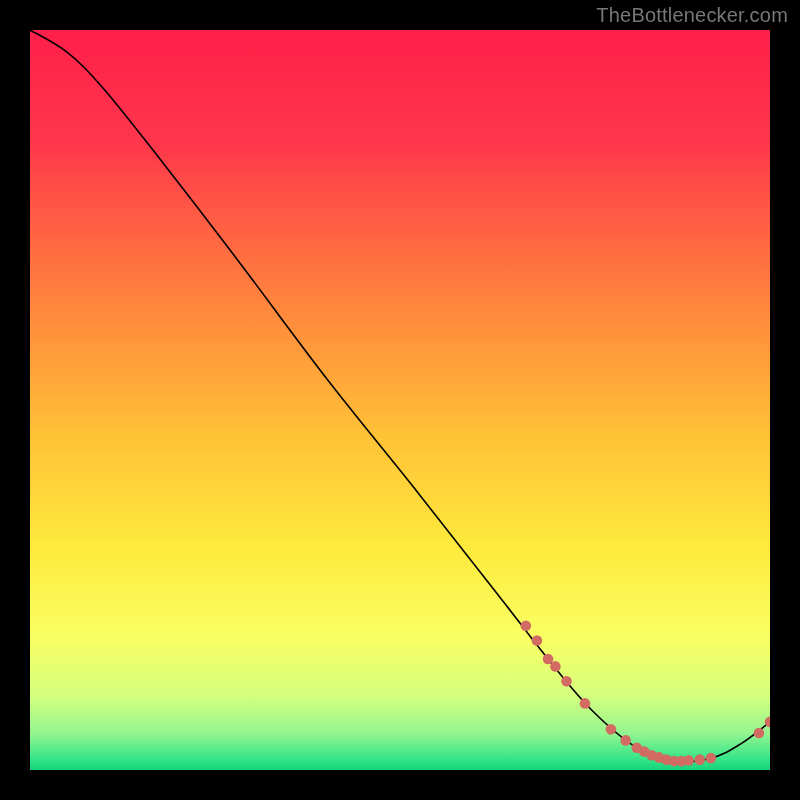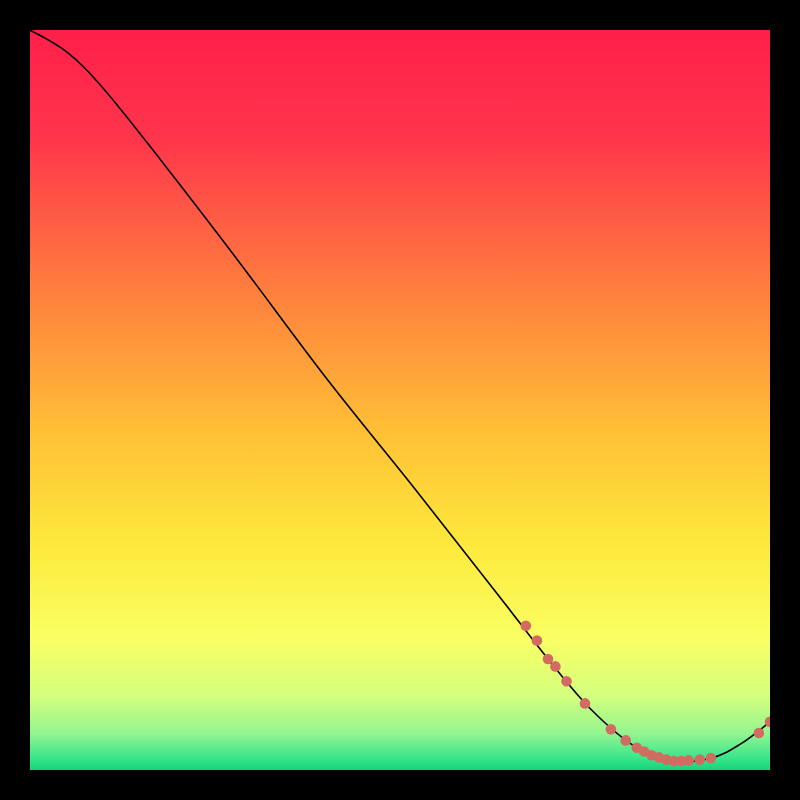--- a/index.html
+++ b/index.html
@@ -26,20 +26,21 @@
     top: 30px;
     width: 740px;
     height: 740px;
   }
   svg { display: block; }
 </style>
 </head>
 <body>
 <div class="container">
 
+  <div class="attribution">TheBottlenecker.com</div>
 
   <div class="plot-frame">
     <svg id="plot-svg" width="740" height="740" viewBox="0 0 740 740">
         <defs>
           <linearGradient id="bg-grad" x1="0" y1="0" x2="0" y2="1">
             <stop offset="0%" stop-color="#ff1f4a"></stop>
             <stop offset="15%" stop-color="#ff364b"></stop>
             <stop offset="35%" stop-color="#ff7e3e"></stop>
             <stop offset="55.00000000000001%" stop-color="#ffc236"></stop>
             <stop offset="70%" stop-color="#fdea3c"></stop>

